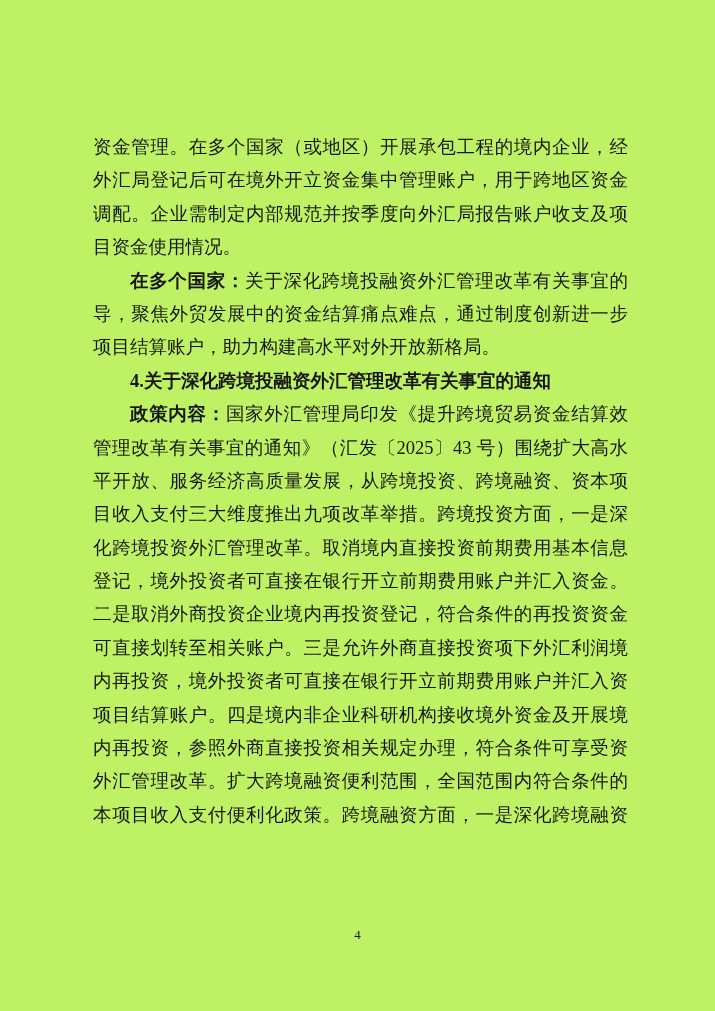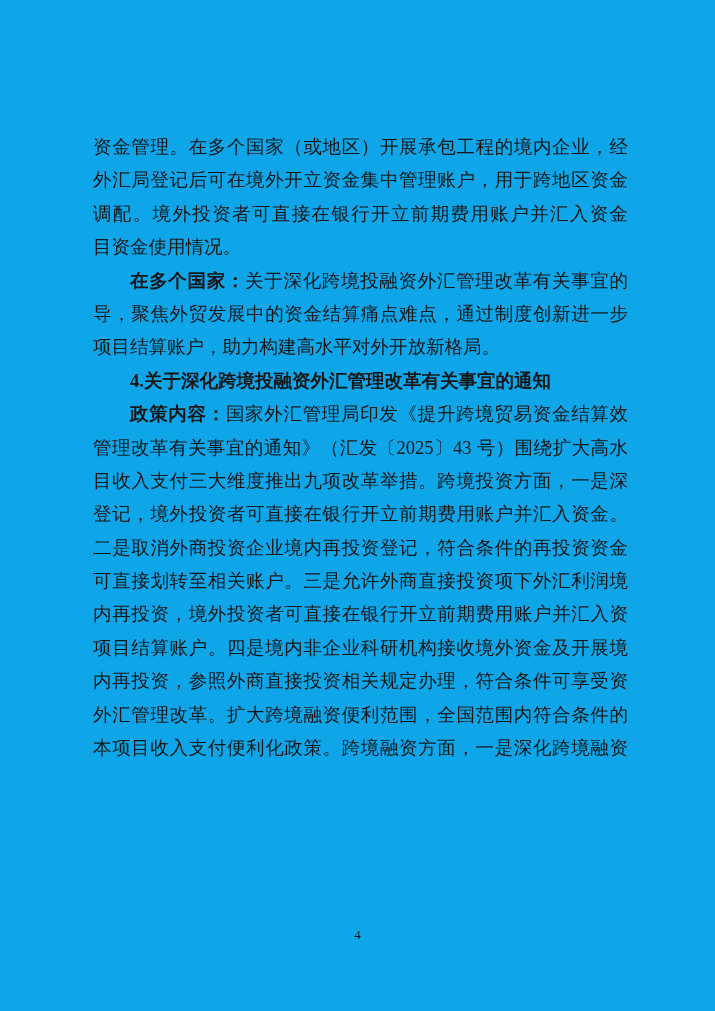--- a/index.html
+++ b/index.html
@@ -4,21 +4,21 @@
 <style>
   html, body {
     margin: 0;
     padding: 0;
     background: #ffffff;
   }
   .page {
     position: relative;
     width: 715px;
     height: 1011px;
-    background: #0ea5e9;
+    background: #bef264;
     overflow: hidden;
     font-family: "Liberation Serif", "DejaVu Serif", serif;
     color: #161616;
   }
   .doc-body {
     position: absolute;
     left: 93px;
     top: 131px;
     width: 535px;
   }
@@ -58,35 +58,37 @@
   }
 </style>
 </head>
 <body>
 
 <div class="page">
   <div class="doc-body">
       <div class="paragraph">
         <div class="line fill"><span class="seg">资金管理。在多个国家（或地区）开展承包工程的境内企业，经</span></div>
         <div class="line fill"><span class="seg">外汇局登记后可在境外开立资金集中管理账户，用于跨地区资金</span></div>
-        <div class="line fill"><span class="seg">调配。境外投资者可直接在银行开立前期费用账户并汇入资金</span></div>
+        <div class="line fill"><span class="seg">调配。企业需制定内部规范并按季度向外汇局报告账户收支及项</span></div>
         <div class="line"><span class="seg">目资金使用情况。</span></div>
       </div>
       <div class="paragraph">
         <div class="line indent fill"><span class="seg bold">在多个国家：</span><span class="seg">关于深化跨境投融资外汇管理改革有关事宜的通知</span></div>
         <div class="line fill"><span class="seg">导，聚焦外贸发展中的资金结算痛点难点，通过制度创新进一步</span></div>
         <div class="line"><span class="seg">项目结算账户，助力构建高水平对外开放新格局。</span></div>
       </div>
       <div class="paragraph">
         <div class="line indent"><span class="seg bold">4.关于深化跨境投融资外汇管理改革有关事宜的通知</span></div>
       </div>
       <div class="paragraph">
         <div class="line indent fill"><span class="seg bold">政策内容：</span><span class="seg">国家外汇管理局印发《提升跨境贸易资金结算效率</span></div>
         <div class="line fill"><span class="seg">管理改革有关事宜的通知》（汇发〔2025〕43 号）围绕扩大高水</span></div>
+        <div class="line fill"><span class="seg">平开放、服务经济高质量发展，从跨境投资、跨境融资、资本项</span></div>
         <div class="line fill"><span class="seg">目收入支付三大维度推出九项改革举措。跨境投资方面，一是深</span></div>
+        <div class="line fill"><span class="seg">化跨境投资外汇管理改革。取消境内直接投资前期费用基本信息</span></div>
         <div class="line fill"><span class="seg">登记，境外投资者可直接在银行开立前期费用账户并汇入资金。</span></div>
         <div class="line fill"><span class="seg">二是取消外商投资企业境内再投资登记，符合条件的再投资资金</span></div>
         <div class="line fill"><span class="seg">可直接划转至相关账户。三是允许外商直接投资项下外汇利润境</span></div>
         <div class="line fill"><span class="seg">内再投资，境外投资者可直接在银行开立前期费用账户并汇入资金</span></div>
         <div class="line fill"><span class="seg">项目结算账户。四是境内非企业科研机构接收境外资金及开展境</span></div>
         <div class="line fill"><span class="seg">内再投资，参照外商直接投资相关规定办理，符合条件可享受资</span></div>
         <div class="line fill"><span class="seg">外汇管理改革。扩大跨境融资便利范围，全国范围内符合条件的</span></div>
         <div class="line fill"><span class="seg">本项目收入支付便利化政策。跨境融资方面，一是深化跨境融资</span></div>
       </div>
     </div>

